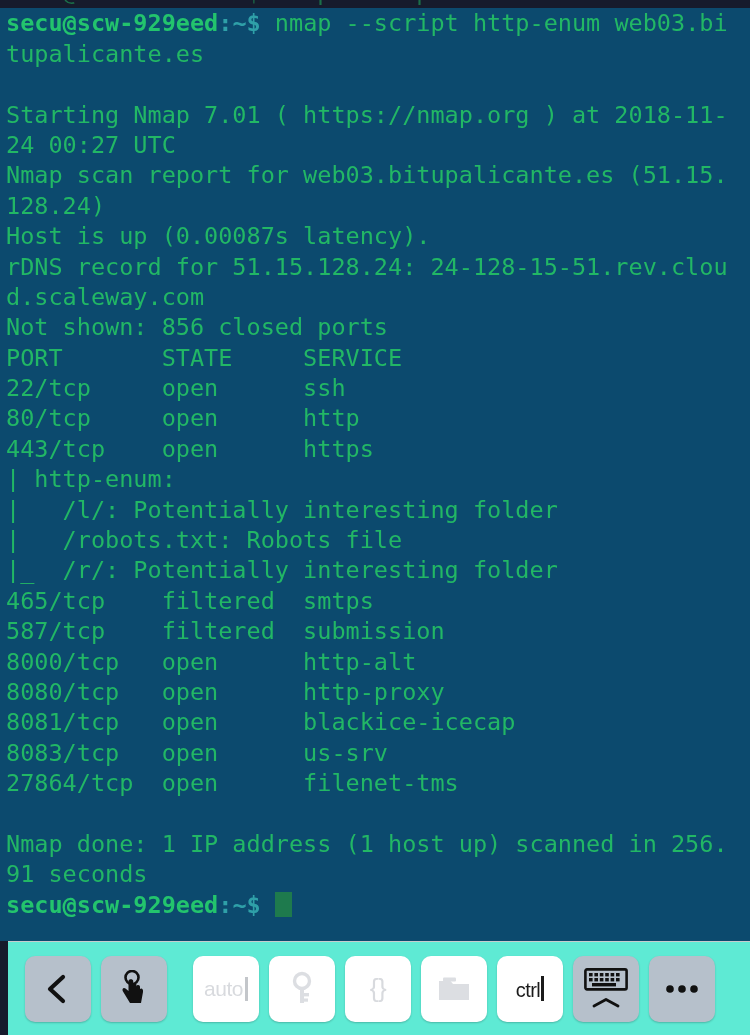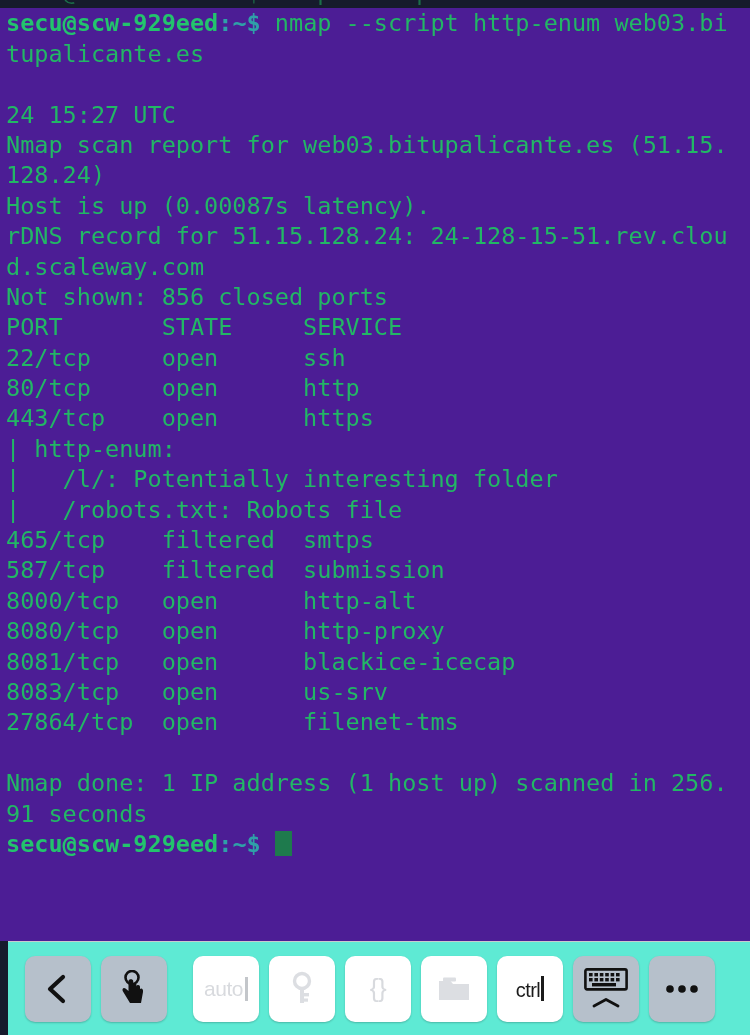--- a/index.html
+++ b/index.html
@@ -21,21 +21,21 @@
     flex-direction: column;
     background: #161b2c;
   }
 
   
   #terminal {
     position: relative;
     flex: 0 0 941px;
     height: 941px;
     width: 750px;
-    background: #4c1d95;
+    background: #0c4a6e;
     overflow: hidden;
     padding: 0 0 8px 6px;
   }
 
   #term-lines {
     position: absolute;
     top: -22px;
     left: 6px;
     width: 744px;
   }
@@ -160,34 +160,36 @@
 
     <div id="term-lines">
 
       <div class="tline"> </div>
 
       <div class="tline"><span class="seg user">secu@scw-929eed</span><span class="seg pathsym">:~$</span><span class="seg cmd"> nmap --script http-enum web03.bi</span></div>
 
       <div class="tline">tupalicante.es</div>
 
       <div class="tline"></div>
-      <div class="tline">24 15:27 UTC</div>
+      <div class="tline">Starting Nmap 7.01 ( https://nmap.org ) at 2018-11-</div>
+      <div class="tline">24 00:27 UTC</div>
       <div class="tline">Nmap scan report for web03.bitupalicante.es (51.15.</div>
       <div class="tline">128.24)</div>
       <div class="tline">Host is up (0.00087s latency).</div>
       <div class="tline">rDNS record for 51.15.128.24: 24-128-15-51.rev.clou</div>
       <div class="tline">d.scaleway.com</div>
       <div class="tline">Not shown: 856 closed ports</div>
       <div class="tline">PORT       STATE     SERVICE</div>
       <div class="tline">22/tcp     open      ssh</div>
       <div class="tline">80/tcp     open      http</div>
       <div class="tline">443/tcp    open      https</div>
       <div class="tline">| http-enum:</div>
       <div class="tline">|   /l/: Potentially interesting folder</div>
       <div class="tline">|   /robots.txt: Robots file</div>
+      <div class="tline">|_  /r/: Potentially interesting folder</div>
       <div class="tline">465/tcp    filtered  smtps</div>
       <div class="tline">587/tcp    filtered  submission</div>
       <div class="tline">8000/tcp   open      http-alt</div>
       <div class="tline">8080/tcp   open      http-proxy</div>
       <div class="tline">8081/tcp   open      blackice-icecap</div>
       <div class="tline">8083/tcp   open      us-srv</div>
       <div class="tline">27864/tcp  open      filenet-tms</div>
       <div class="tline"></div>
       <div class="tline">Nmap done: 1 IP address (1 host up) scanned in 256.</div>
       <div class="tline">91 seconds</div>

